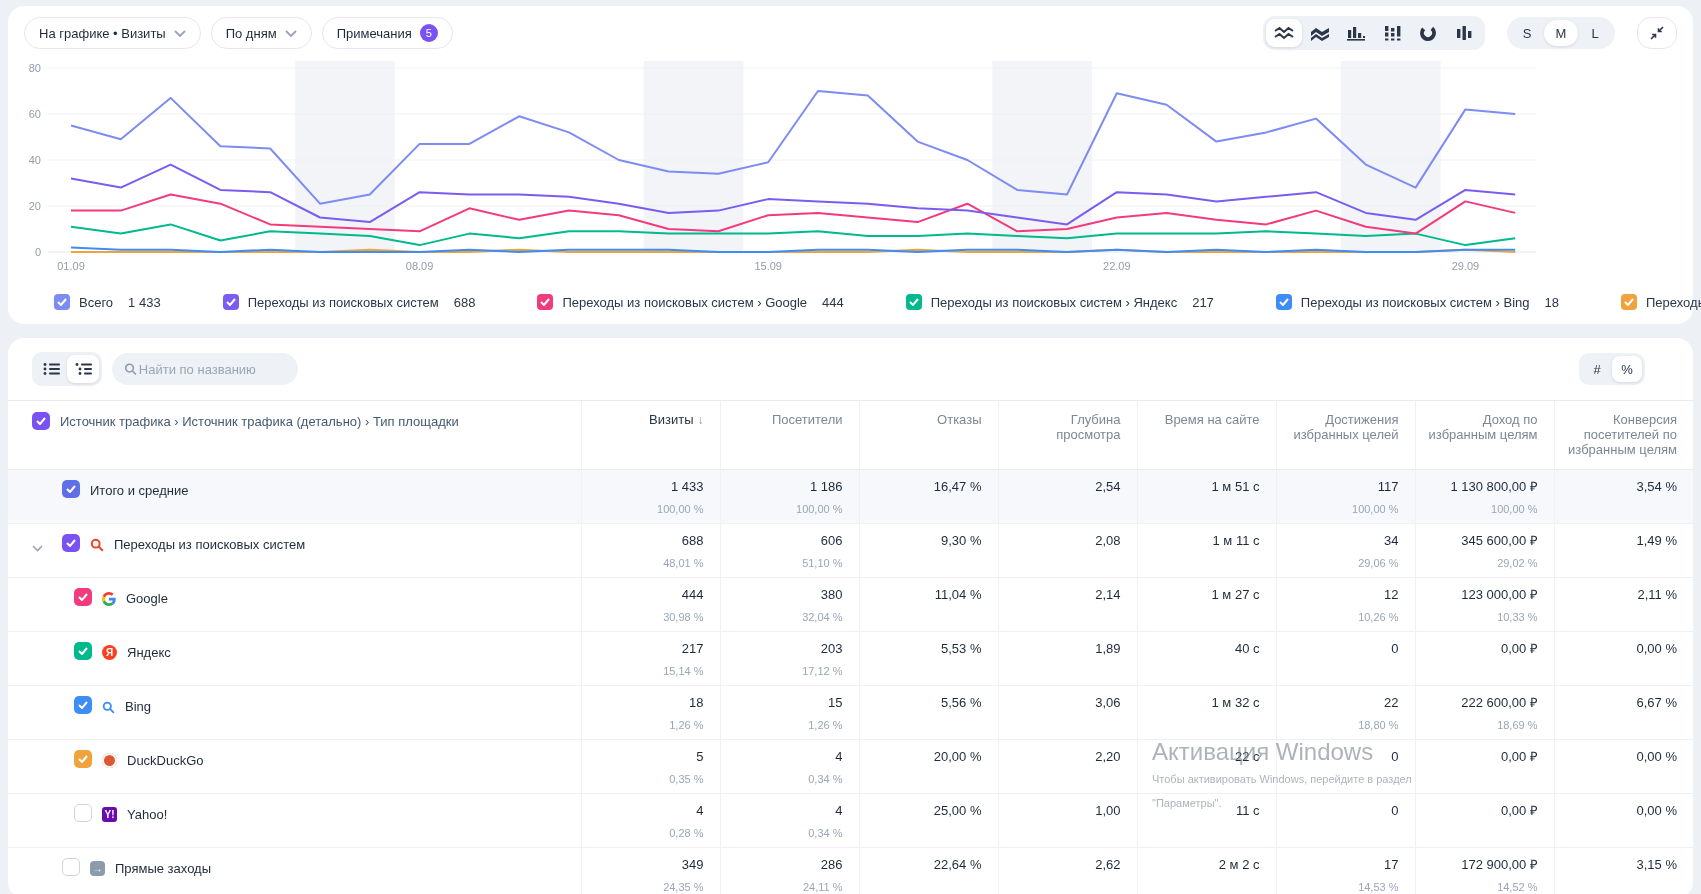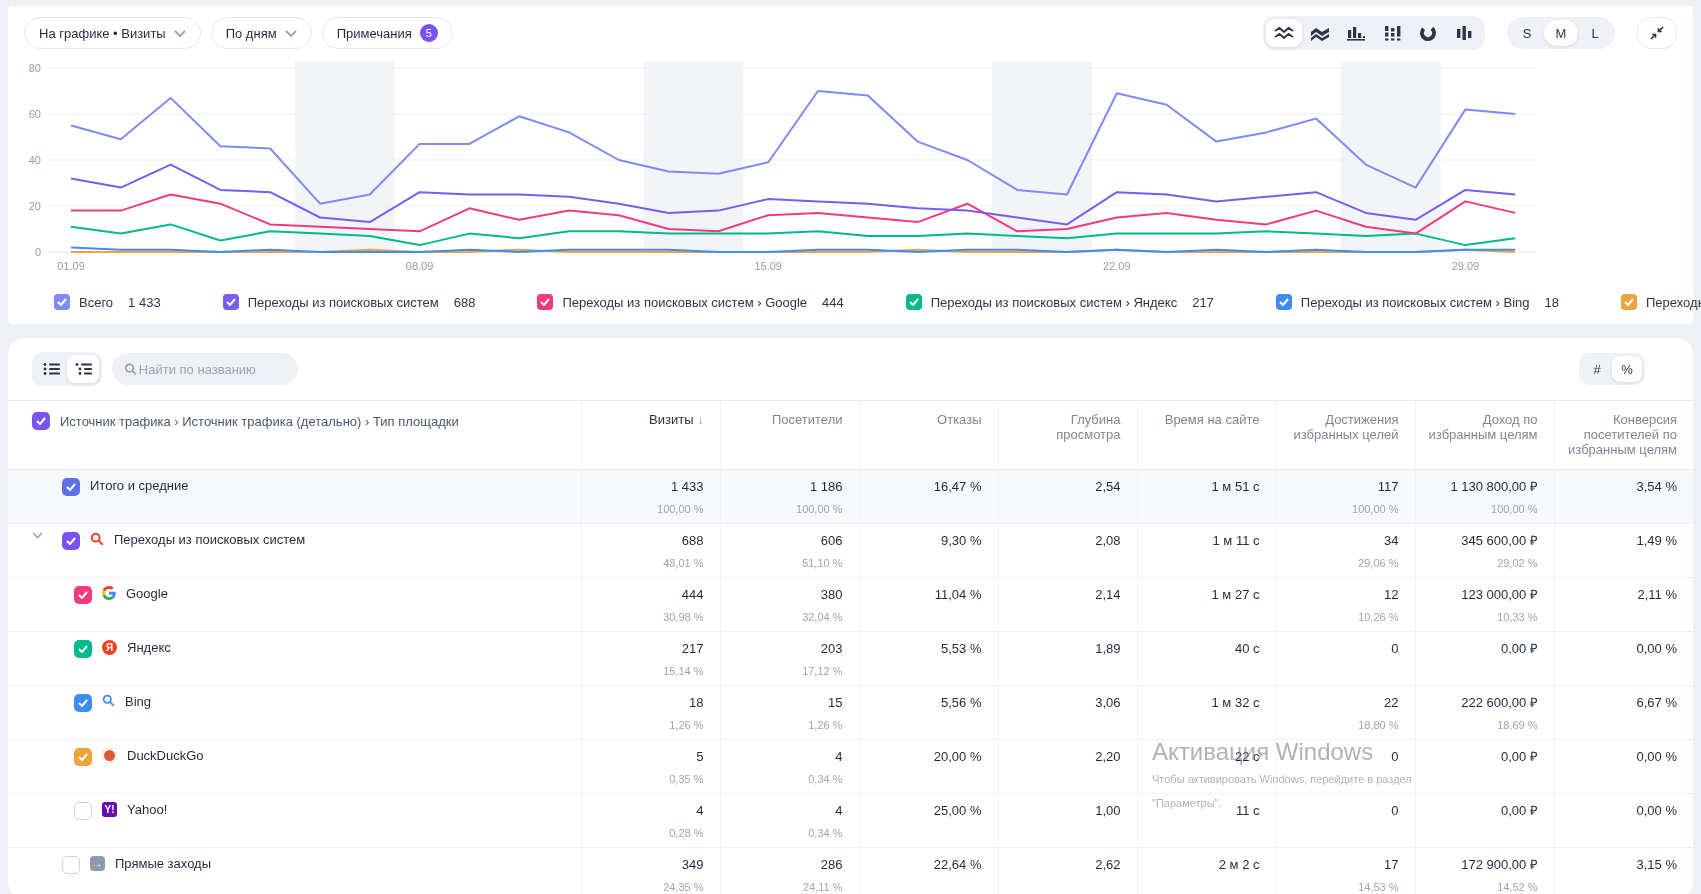--- a/index.html
+++ b/index.html
@@ -3,21 +3,21 @@
 <meta charset="utf-8">
 <style>
   * { box-sizing: border-box; }
   html,body { margin:0; padding:0; }
   body {
     width:1701px; height:894px; overflow:hidden; position:relative;
     background:#edf0f4;
     font-family:"Liberation Sans", sans-serif;
     color:#1f2b3a;
   }
-  .card { background:#fff; border-radius:4px; }
+  .card { background:#fff; border-radius:16px; }
   
   .chart-card { margin:6px 8px 0; padding:10px 16px 12px; }
   .chart-toolbar { display:flex; justify-content:space-between; align-items:center; }
   .pill-row { display:flex; gap:10px; align-items:center; }
   .pill {
     display:inline-flex; align-items:center; gap:8px; height:32px; padding:0 14px;
     border:1px solid #e4e8ee; border-radius:16px; background:#fff;
     font-size:13px; color:#1f2b3a; cursor:pointer; white-space:nowrap;
   }
   .badge {
@@ -76,21 +76,21 @@
   }
   thead th.dim { text-align:left; padding-left:24px; }
   thead th.num { border-left:1px solid #eef1f5; }
   thead th.sorted { color:#2a3644; }
   .dim-head { display:flex; align-items:center; gap:10px; color:#455a70; }
   tbody td { padding:8px 16px 7px 10px; text-align:right; border-top:1px solid #eef1f5; }
   tbody tr:first-child td { border-top:none; }
   tbody td.num { border-left:1px solid #eef1f5; }
   tbody tr.total-row { background:#f7f8fb; }
   td.label-cell { text-align:left; padding-left:24px; }
-  .row-label-wrap { display:flex; align-items:flex-start; gap:10px; min-height:20px; }
+  .row-label-wrap { display:flex; align-items:flex-end; gap:10px; min-height:20px; }
   .row-label { font-size:13px; color:#1f2b3a; }
   .cell-val { font-size:13px; color:#1f2b3a; line-height:17px; }
   .cell-pct { font-size:11px; color:#9aa6b5; margin-top:8px; line-height:13px; }
   .row-cbx { width:18px; height:18px; border-radius:5px; display:inline-flex; align-items:center; justify-content:center; flex:0 0 auto; cursor:pointer; }
   .row-cbx.unchecked { background:#fff; border:1.5px solid #ccd4de; }
   .spacer0 { width:20px; flex:0 0 auto; }
   .spacer1 { width:32px; flex:0 0 auto; }
   .chev { width:20px; flex:0 0 auto; display:flex; align-items:center; justify-content:flex-start; cursor:pointer; }
   .fav {
     width:15px; height:15px; border-radius:3px; color:#fff; font-size:10px; font-weight:bold;

